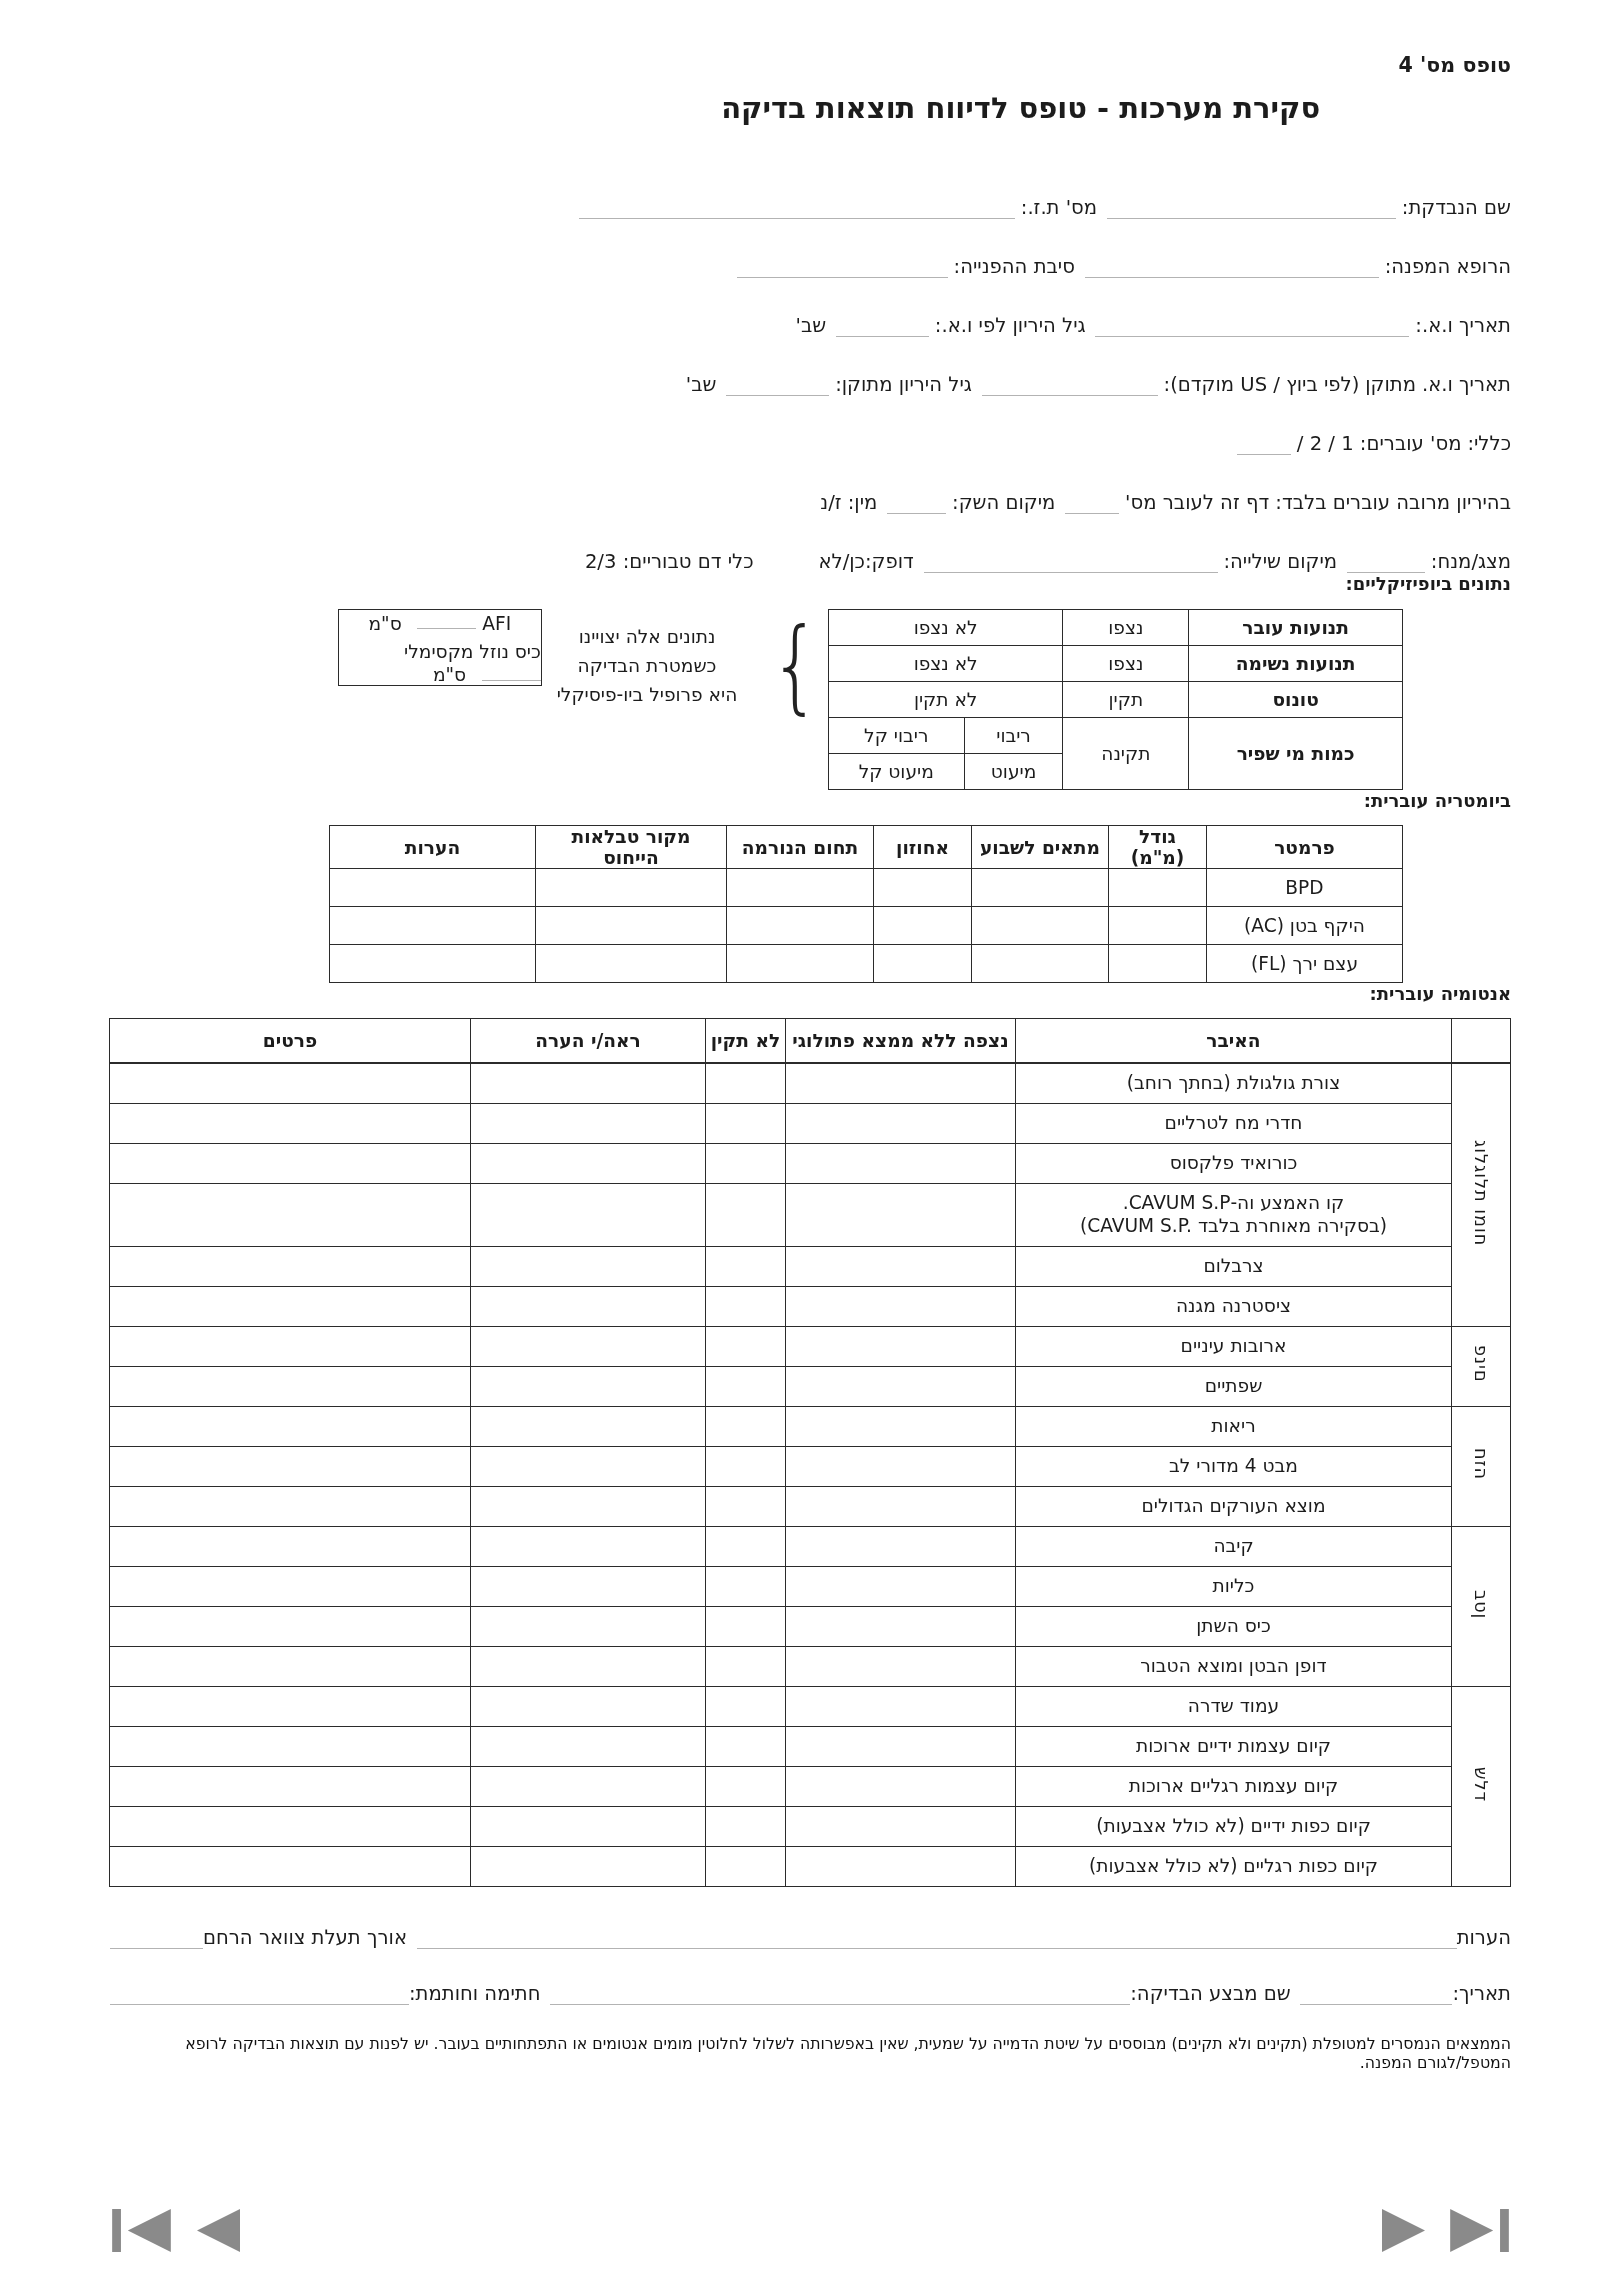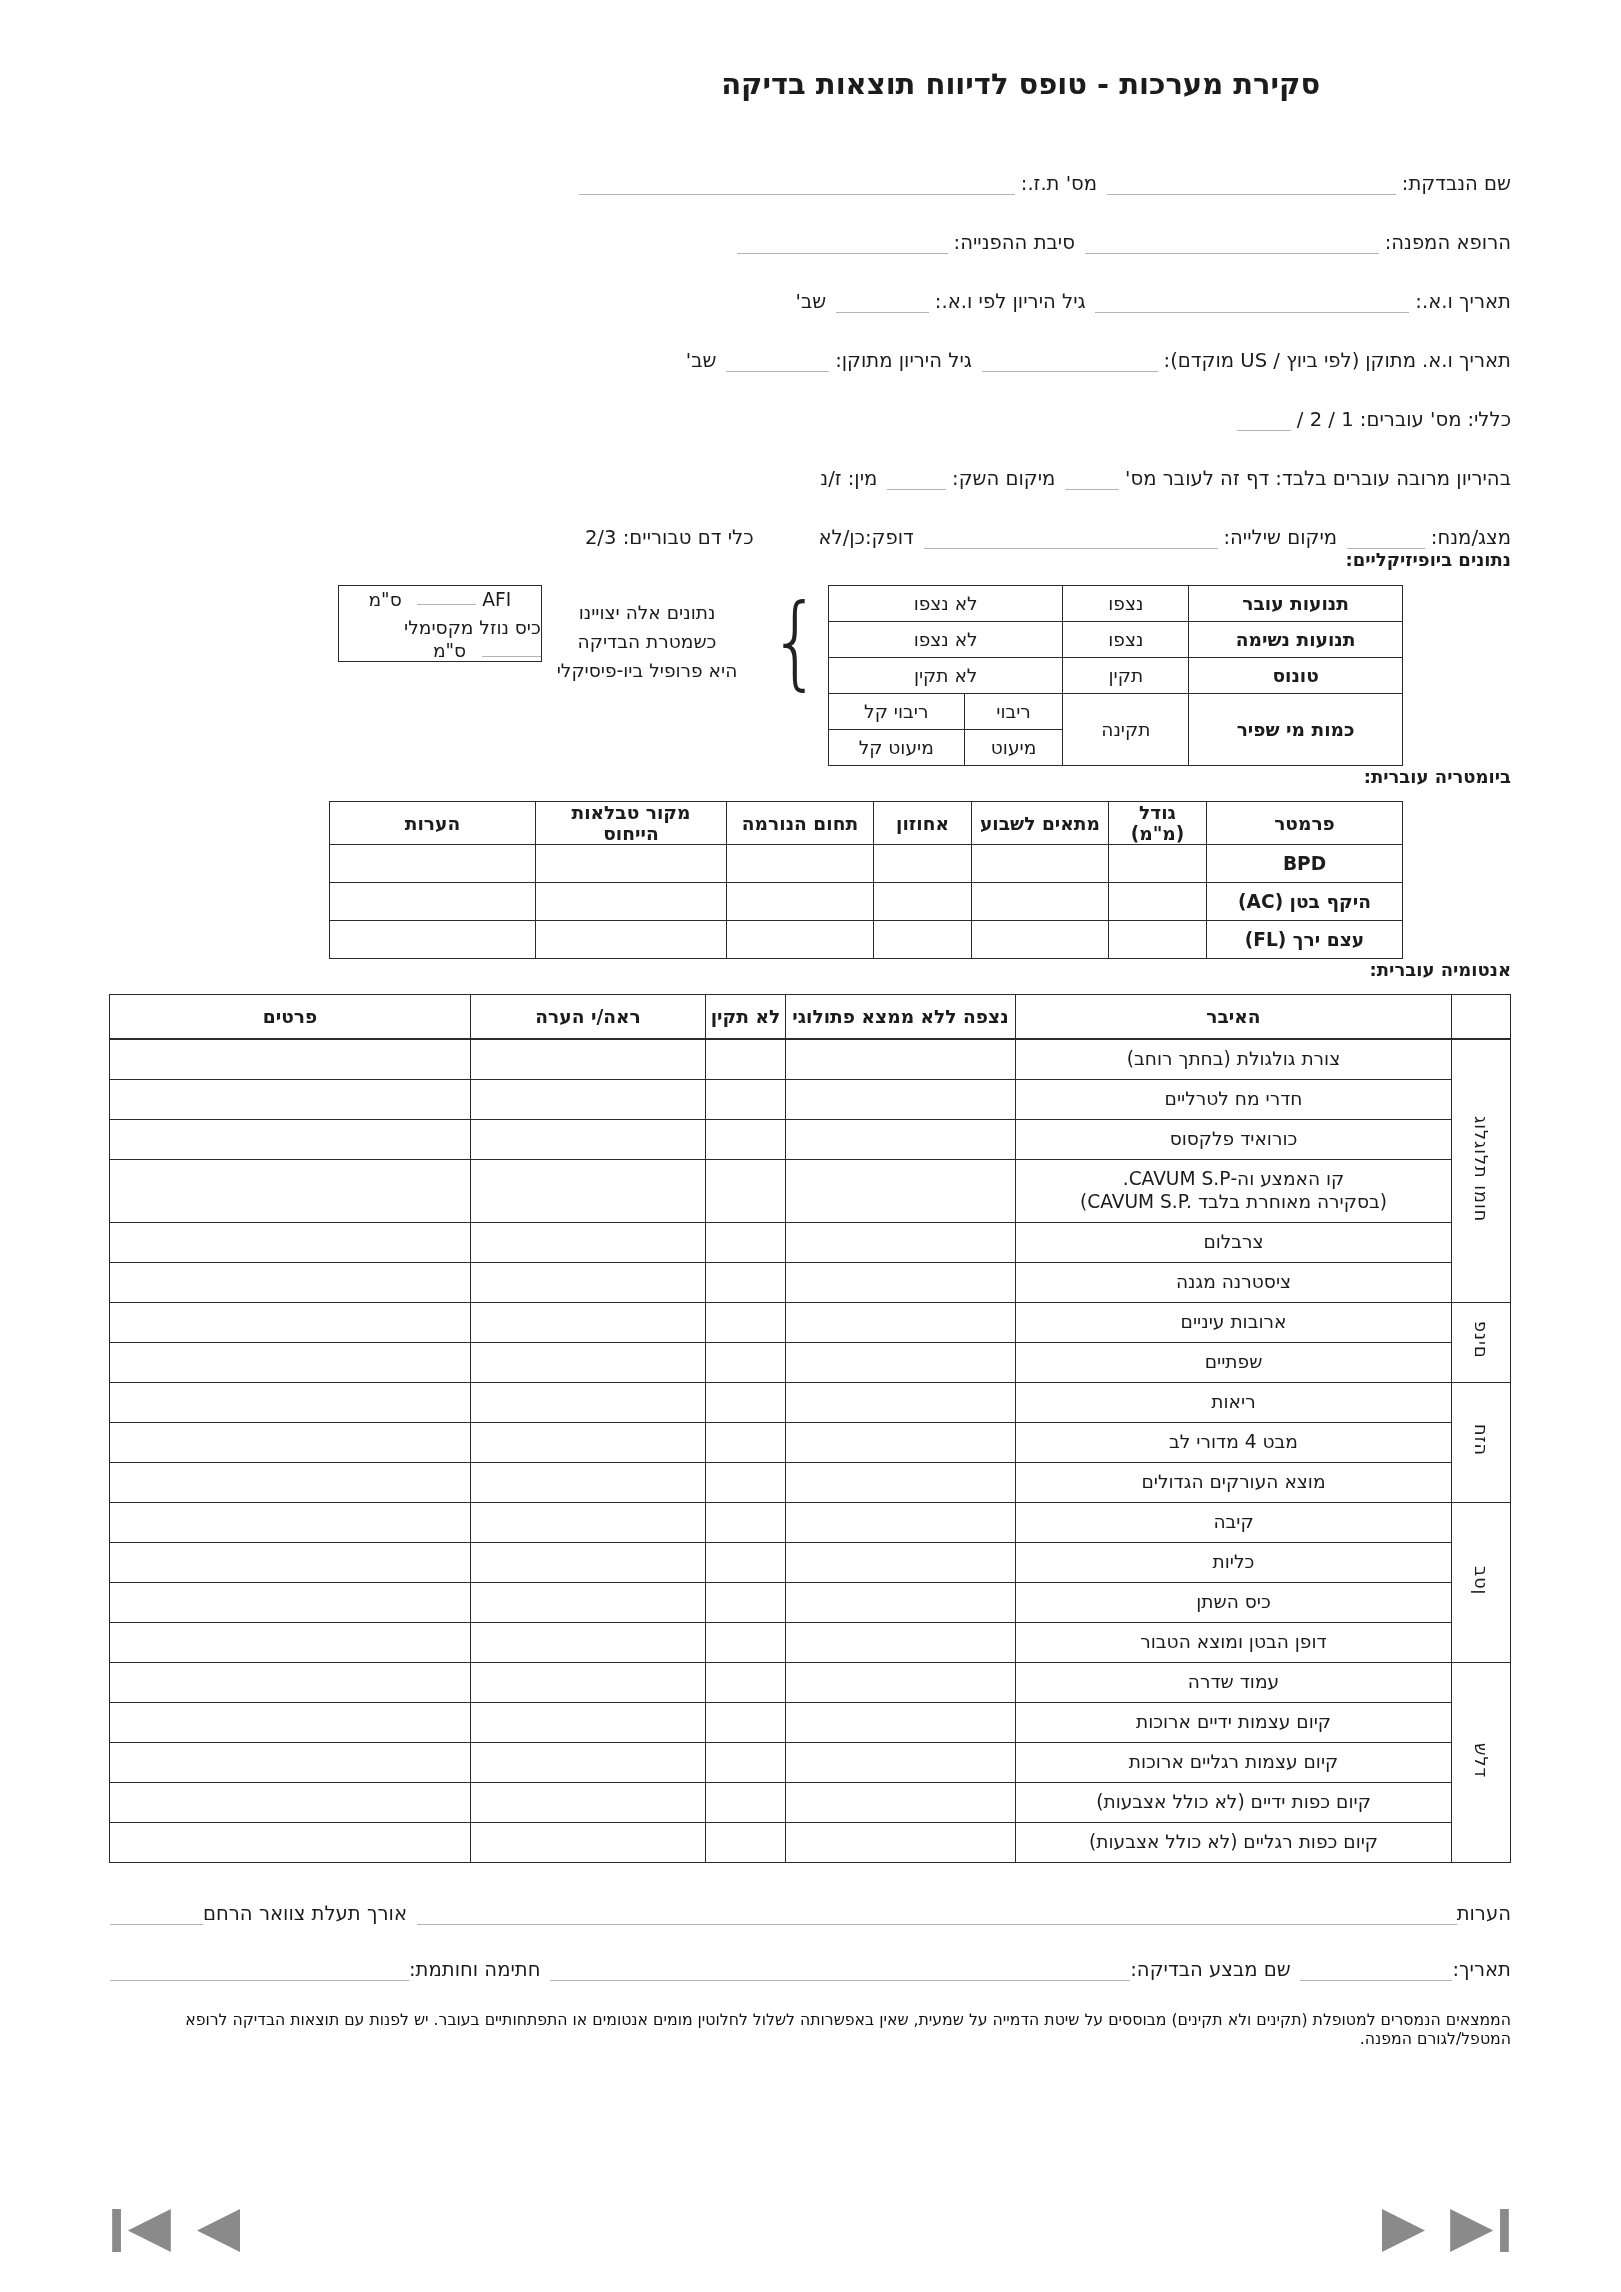--- a/index.html
+++ b/index.html
@@ -34,21 +34,21 @@
   .bp-note{text-align:center;font-size:18.6px;line-height:29px;direction:rtl;margin-right:9.8px;}
   .brace{font-size:102px;font-weight:200;color:#222;line-height:102px;transform:scaleX(.8);}
   .afi-box{height:75px;border:1px solid #2b2b2b;margin-right:-1px;display:flex;flex-direction:column;justify-content:center;align-items:center;font-size:18.6px;row-gap:7.8px;direction:rtl;}
   .afi-box .u{height:17.6px;}
 
   
   table.biometry{border-collapse:collapse;font-size:18.6px;margin-top:13.7px;margin-right:108px;}
   table.biometry th,table.biometry td{border:1px solid #2b2b2b;text-align:center;padding:0 5.9px;}
   table.biometry th{font-weight:bold;height:37px;}
   table.biometry td{height:37px;}
-  table.biometry td.param{font-weight:bold;}
+  table.biometry td.param{font-weight:normal;}
 
   
   table.anatomy{border-collapse:collapse;font-size:18.6px;margin-top:13.7px;width:1402px;table-layout:fixed;}
   table.anatomy th,table.anatomy td{border:1px solid #2b2b2b;text-align:center;padding:0 3.9px;overflow:hidden;}
   table.anatomy th{font-weight:bold;height:43px;border-bottom:2px solid #2b2b2b;}
   table.anatomy td{height:39px;}
   table.anatomy td.organ{line-height:22.5px;}
   td.gcell{width:59px;}
   .vtext{writing-mode:vertical-rl;direction:ltr;unicode-bidi:bidi-override;font-size:17.6px;letter-spacing:1px;white-space:nowrap;margin:auto;}
   .ltrline{direction:ltr;unicode-bidi:isolate;}
@@ -65,20 +65,21 @@
   .pager{position:absolute;bottom:41px;display:flex;gap:23.5px;}
   .pager.left{left:110px;}
   .pager.right{right:110px;}
   .pager svg{display:block;}
 </style>
 </head>
 <body>
 
 <div class="content">
 
+  <div class="form-number">טופס מס' 4</div>
   <div class="main-title">סקירת מערכות - טופס לדיווח תוצאות בדיקה</div>
 
   <div class="frow" style="margin-top:71px;">
     <span class="lbl">שם הנבדקת:</span>
     <span class="u" style="width:289px;"></span>
     <span class="lbl">מס' ת.ז.:</span>
     <span class="u" style="width:436px;"></span>
   </div>
 
   <div class="frow">

